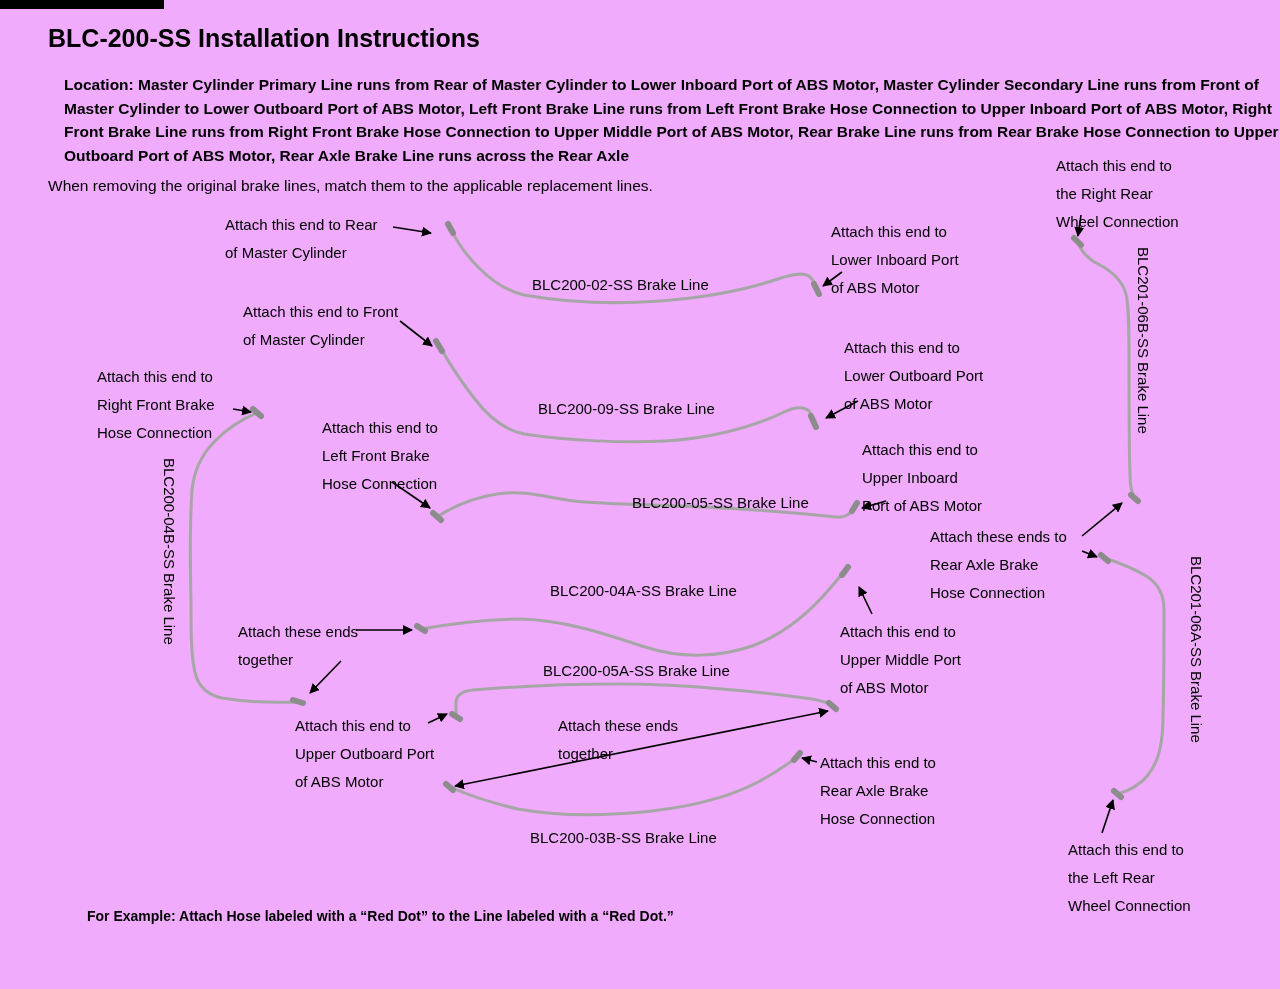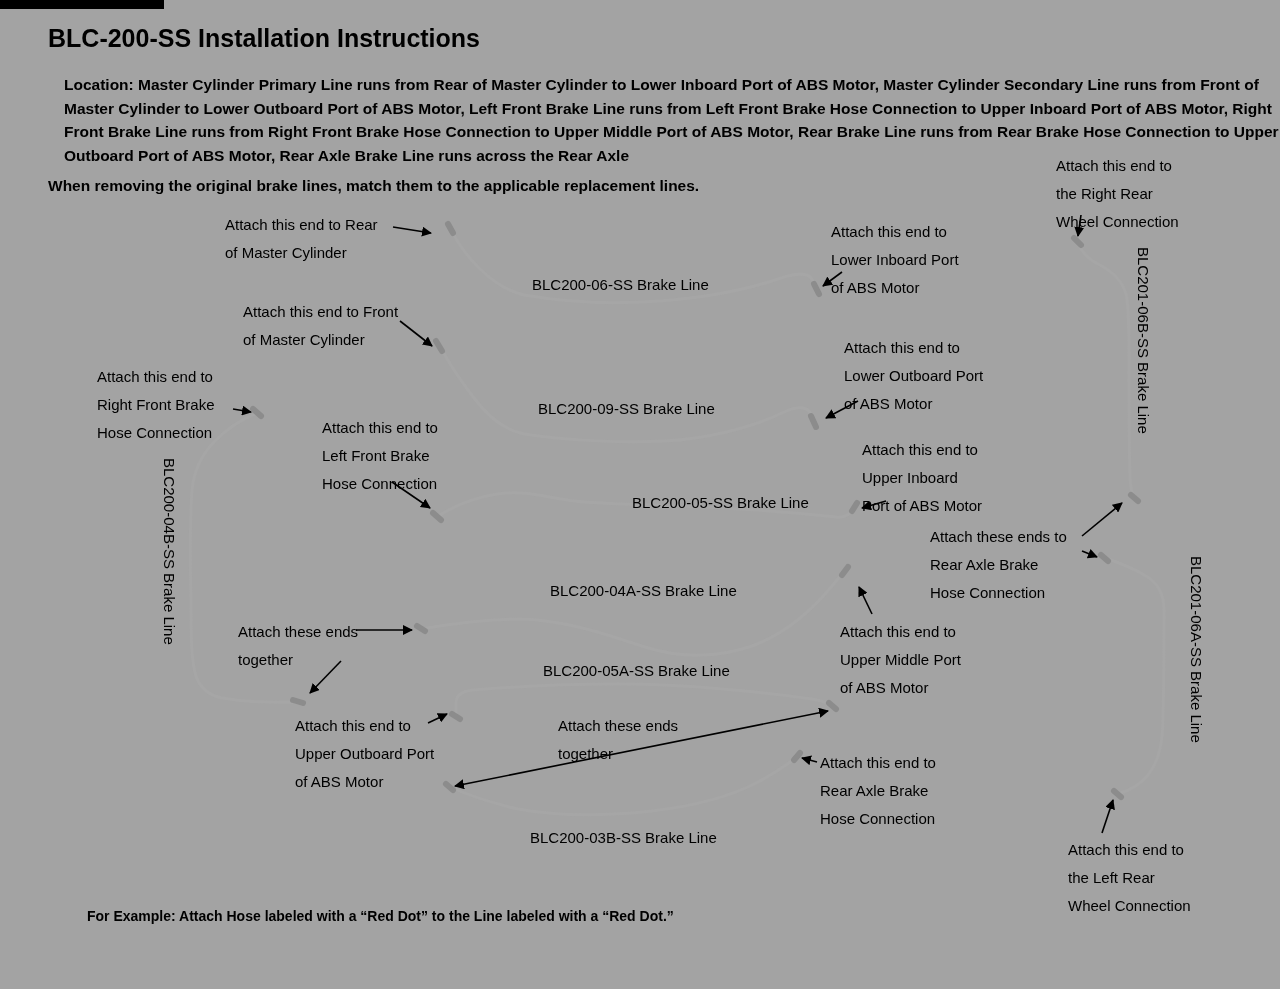--- a/index.html
+++ b/index.html
@@ -4,25 +4,25 @@
 <style>
   html, body { margin: 0; padding: 0; }
   body {
     width: 1280px; height: 989px;
     background: #ffffff;
     font-family: "Liberation Sans", sans-serif;
     color: #000000;
     position: relative;
     overflow: hidden;
   }
-  .sheet { position: absolute; inset: 0; background: #a3a3a3; }
+  .sheet { position: absolute; inset: 0; background: #f0abfc; }
   .artifact-bar { position: absolute; left: 0; top: 0; width: 164px; height: 9px; background: #000000; }
   .title { position: absolute; left: 48px; top: 24px; font-size: 25px; font-weight: bold; margin: 0; }
   .location { position: absolute; left: 48px; top: 57px; width: 1222px; font-size: 15.5px; font-weight: bold; line-height: 23.5px; margin: 16px; }
-  .intro { position: absolute; left: 48px; top: 177px; font-size: 15.5px; font-weight: bold; margin: 0; }
+  .intro { position: absolute; left: 48px; top: 177px; font-size: 15.5px; font-weight: normal; margin: 0; }
   .diagram { position: absolute; left: 0; top: 0; }
   .ann { position: absolute; font-size: 15px; line-height: 28px; white-space: pre-line; }
   .lbl { position: absolute; font-size: 15px; white-space: nowrap; }
   .vlbl { position: absolute; font-size: 15px; white-space: nowrap; writing-mode: vertical-rl; text-orientation: mixed; }
   .footer1 { position: absolute; left: 88px; top: 874px; font-size: 15.5px; font-weight: bold; margin: 0; }
   .footer2 { position: absolute; left: 76px; top: 897px; font-size: 14px; font-weight: bold; margin: 11px; }
 </style>
 </head>
 <body>
 
@@ -130,21 +130,21 @@
   <div class="ann" style="left:820px;top:749px">Attach this end to
 Rear Axle Brake
 Hose Connection</div>
   <div class="ann" style="left:1056px;top:152px">Attach this end to
 the Right Rear
 Wheel Connection</div>
   <div class="ann" style="left:1068px;top:836px">Attach this end to
 the Left Rear
 Wheel Connection</div>
 
-  <div class="lbl" style="left:532px;top:276px">BLC200-06-SS Brake Line</div>
+  <div class="lbl" style="left:532px;top:276px">BLC200-02-SS Brake Line</div>
   <div class="lbl" style="left:538px;top:400px">BLC200-09-SS Brake Line</div>
   <div class="lbl" style="left:632px;top:494px">BLC200-05-SS Brake Line</div>
   <div class="lbl" style="left:550px;top:582px">BLC200-04A-SS Brake Line</div>
   <div class="lbl" style="left:543px;top:662px">BLC200-05A-SS Brake Line</div>
   <div class="lbl" style="left:530px;top:829px">BLC200-03B-SS Brake Line</div>
 
   <div class="vlbl" style="left:161px;top:458px">BLC200-04B-SS Brake Line</div>
   <div class="vlbl" style="left:1135px;top:247px">BLC201-06B-SS Brake Line</div>
   <div class="vlbl" style="left:1188px;top:556px">BLC201-06A-SS Brake Line</div>
 

